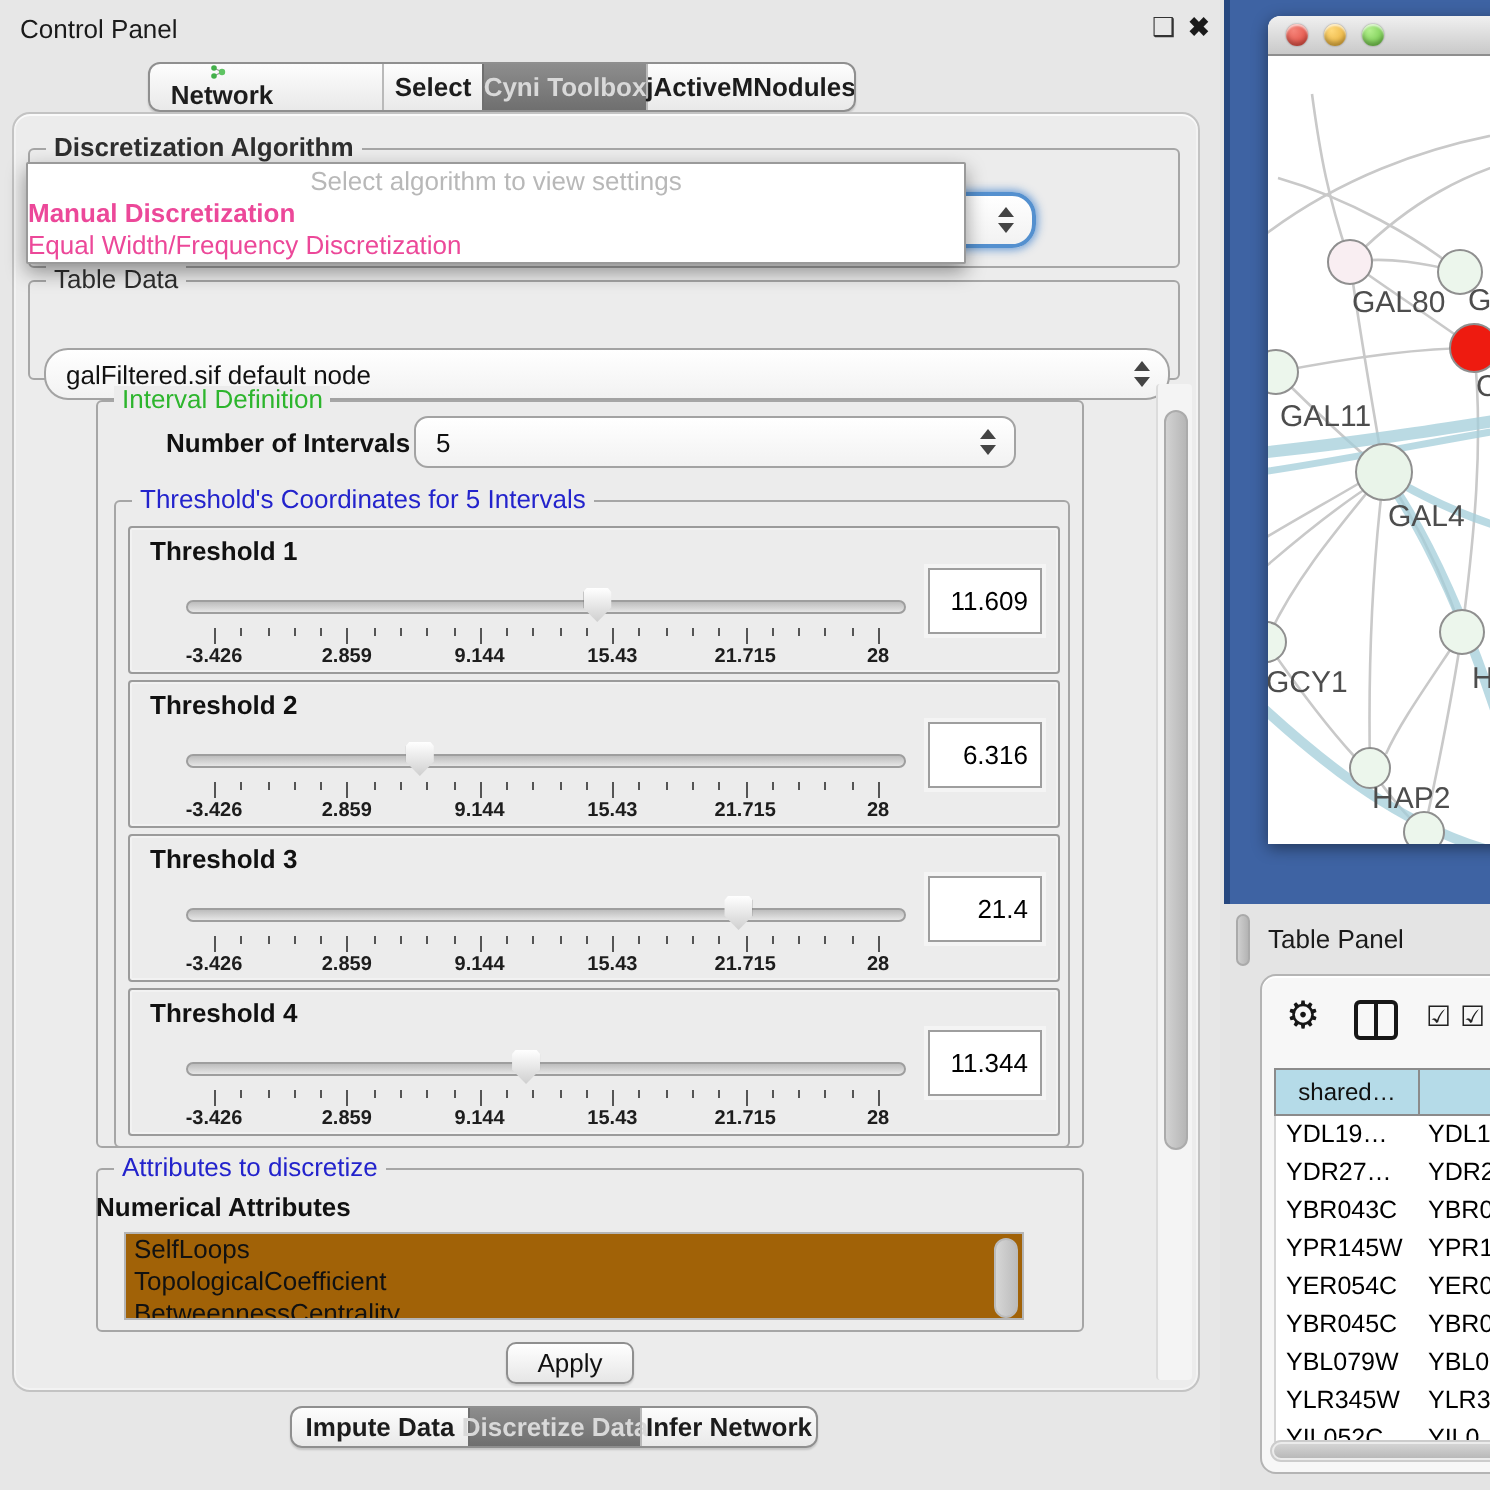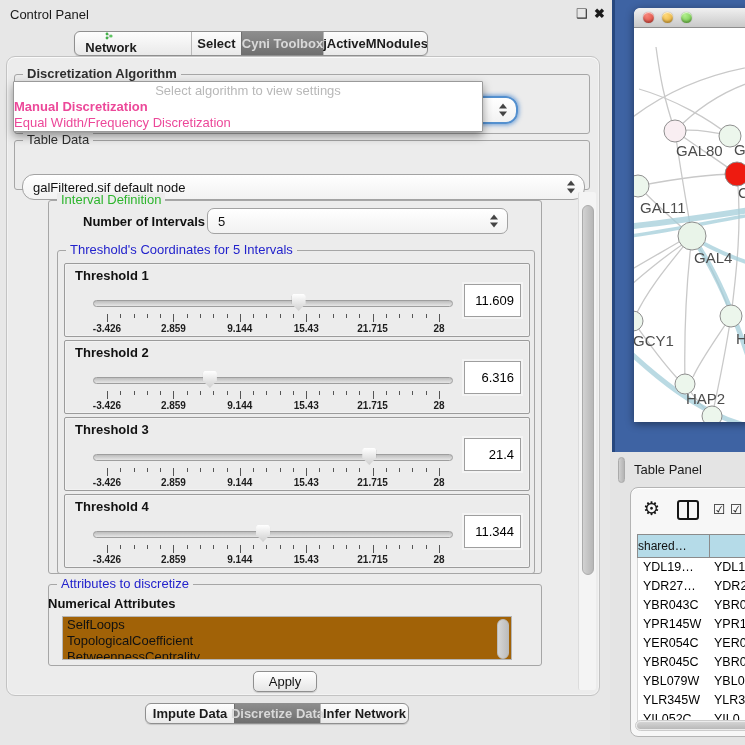--- a/index.html
+++ b/index.html
@@ -115,21 +115,21 @@
   #tp-title { left:24px; top:462px; font-size:13px; color:#1a1a1a; }
   #tp-box { left:20px; top:487px; width:125px; height:250px; background:#f7f7f7;
     border:1px solid #b4b4b4; border-radius:8px 0 0 8px; box-shadow:inset 0 1px 0 #fff; }
   #tp-gear { left:12px; top:9px; font-size:19px; color:#161616; font-family:"DejaVu Sans",sans-serif; }
   #tp-colicon { left:46px; top:12px; width:22px; height:20px; border:2px solid #161616;
     border-radius:3px; }
   #tp-colicon .mid { position:absolute; left:8px; top:0; width:2px; height:16px; background:#161616; }
   .tp-check { position:absolute; top:13px; font-size:14px; color:#222; font-family:"DejaVu Sans",sans-serif; }
   #tp-table { position:absolute; left:6px; top:46px; width:119px; }
   #tp-header { display:flex; height:24px; background:#b5dbe8; border:1px solid #8b8b8b; }
-  .tp-hcell { font-size:12px; color:#111; text-align:left; line-height:22px; overflow:hidden;
+  .tp-hcell { font-size:12px; color:#111; text-align:center; line-height:22px; overflow:hidden;
     white-space:nowrap; }
   .tp-hcell.c1 { width:72px; border-right:1px solid #8b8b8b; }
   .tp-hcell.c2 { flex:1; text-align:right; padding-right:2px; }
   #tp-rows { height:163px; overflow:hidden; background:#fff; border-left:1px solid #d5d5d5; }
   .tp-row { display:flex; height:19px; }
   .tp-cell { font-size:12.5px; color:#000; line-height:19px; white-space:nowrap; overflow:hidden; }
   .tp-cell.c1 { width:72px; padding-left:5px; }
   .tp-cell.c2 { flex:1; padding-left:4px; }
   #tp-hscroll { position:absolute; left:4px; top:232px; width:118px; height:11px;
     background:#ececec; border-radius:6px; border:1px solid #ccc; }

